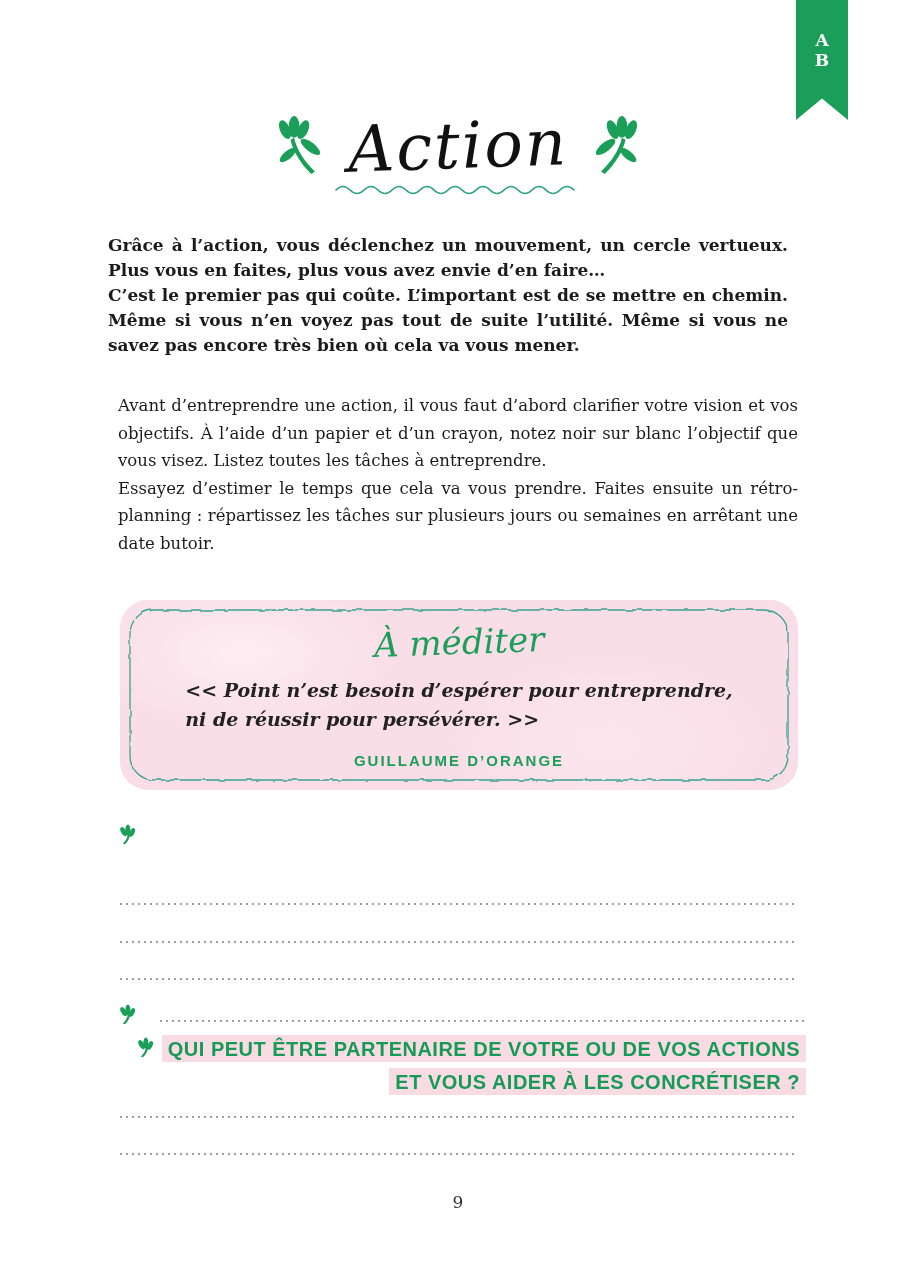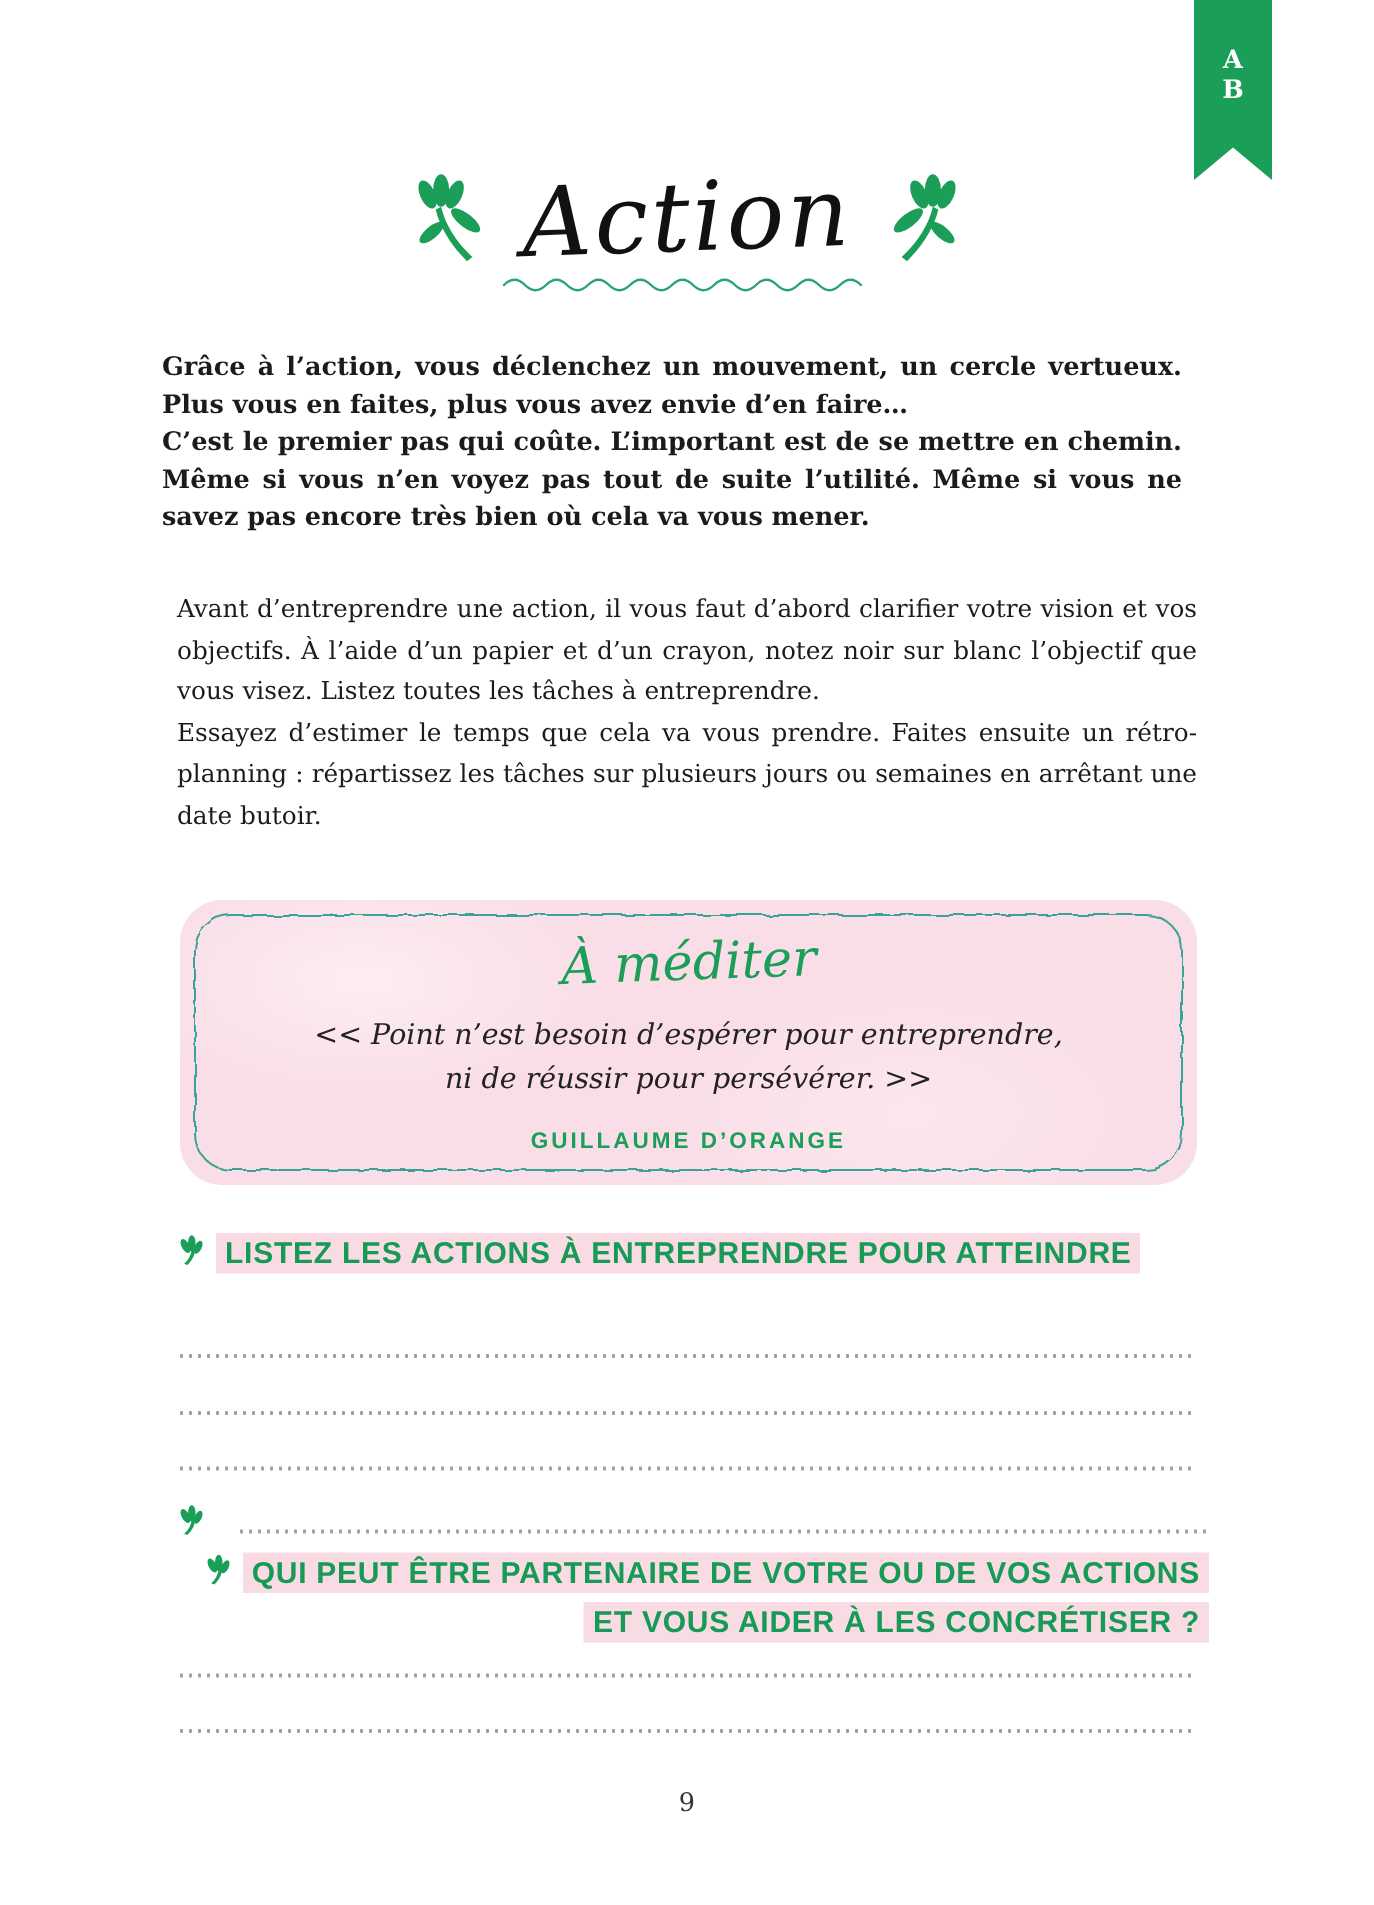--- a/index.html
+++ b/index.html
@@ -56,22 +56,22 @@
   .medbox .squiggle{position:absolute;top:7px;left:7px;}
   .medbox-inner{
     position:relative;height:100%;display:flex;flex-direction:column;
     align-items:center;justify-content:flex-start;padding-top:22px;box-sizing:border-box;
   }
   .med-title{
     font-style:italic;font-family:"DejaVu Serif",serif;
     font-size:34px;color:#1b9e58;transform:rotate(-2deg);margin-bottom:14px;
   }
   .med-quote{
-    font-style:italic;font-weight:normal;font-size:19px;line-height:29px;
-    color:#222;text-align:center;
+    font-style:italic;font-weight:bold;font-size:19px;line-height:29px;
+    color:#222;text-align:left;
   }
   .med-attrib{
     margin-top:18px;
     font-family:"Liberation Sans",sans-serif;font-weight:bold;
     font-size:15px;letter-spacing:2px;color:#1b9e58;
   }
   
   .prompt{
     position:absolute;left:116px;width:690px;
     font-family:"Liberation Sans",sans-serif;font-weight:bold;
@@ -158,21 +158,21 @@
       <span>&lt;&lt; Point n’est besoin d’espérer pour entreprendre,</span><br>
       <span>ni de réussir pour persévérer. &gt;&gt;</span>
     </div>
     <div class="med-attrib">GUILLAUME D’ORANGE</div>
   </div>
 </div>
 
 <div class="prompt" style="top:820px;">
   <svg class="leaf" viewBox="0 0 24 26">
       <use href="#leaf-shape"></use>
-    </svg><span class="hl">LISTEZ LES ACTIONS À ENTREPRENDRE POUR ATTEINDRE</span><br>
+    </svg><br>
 </div>
 <div class="dotline abs-line" style="top:902px;"></div>
 <div class="dotline abs-line" style="top:940px;"></div>
 <div class="dotline abs-line" style="top:977px;"></div>
 
 <div class="prompt prompt-row" style="top:1000px;">
   <span style="white-space:nowrap;">
     <svg class="leaf" viewBox="0 0 24 26">
         <use href="#leaf-shape"></use>
       </svg>

